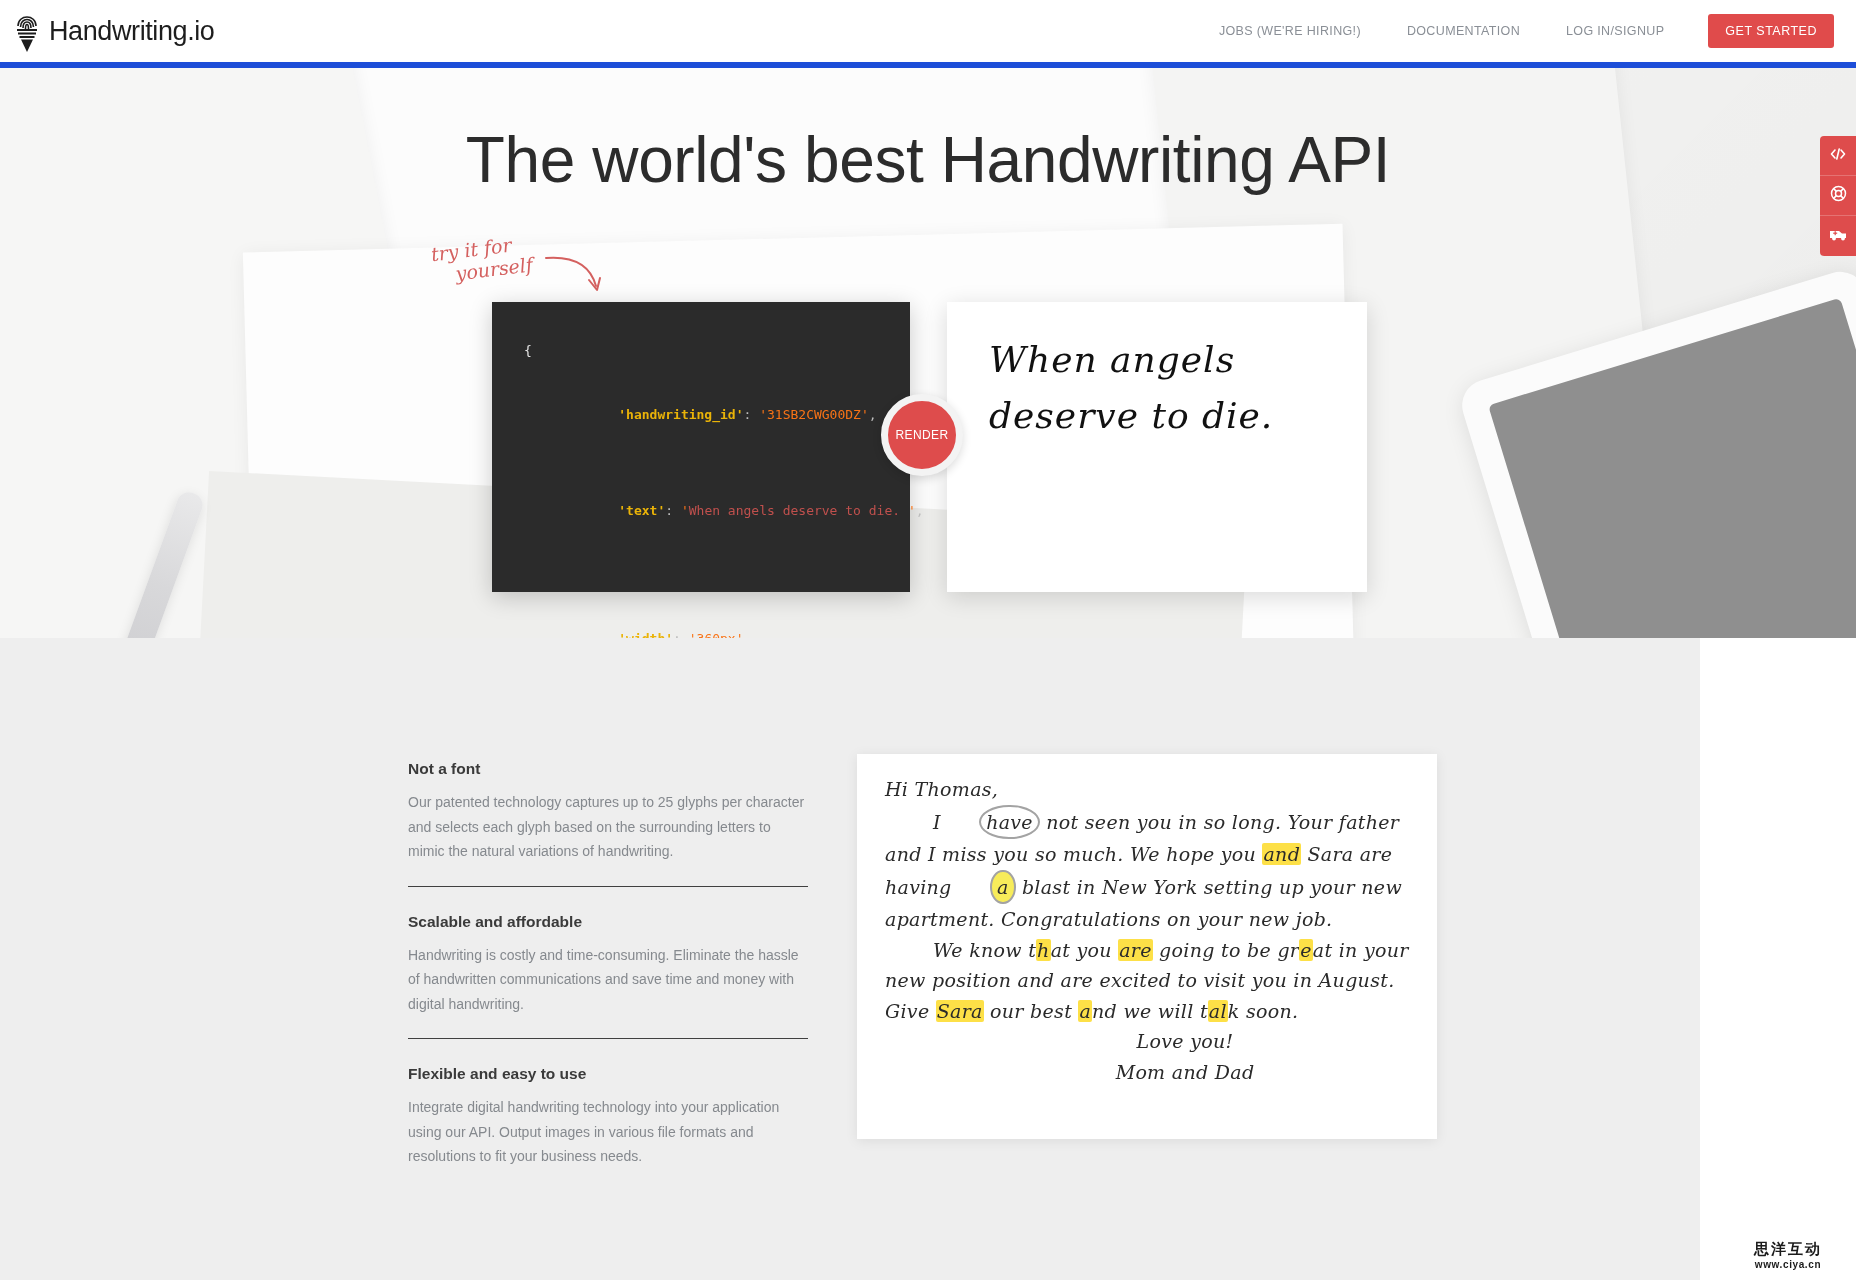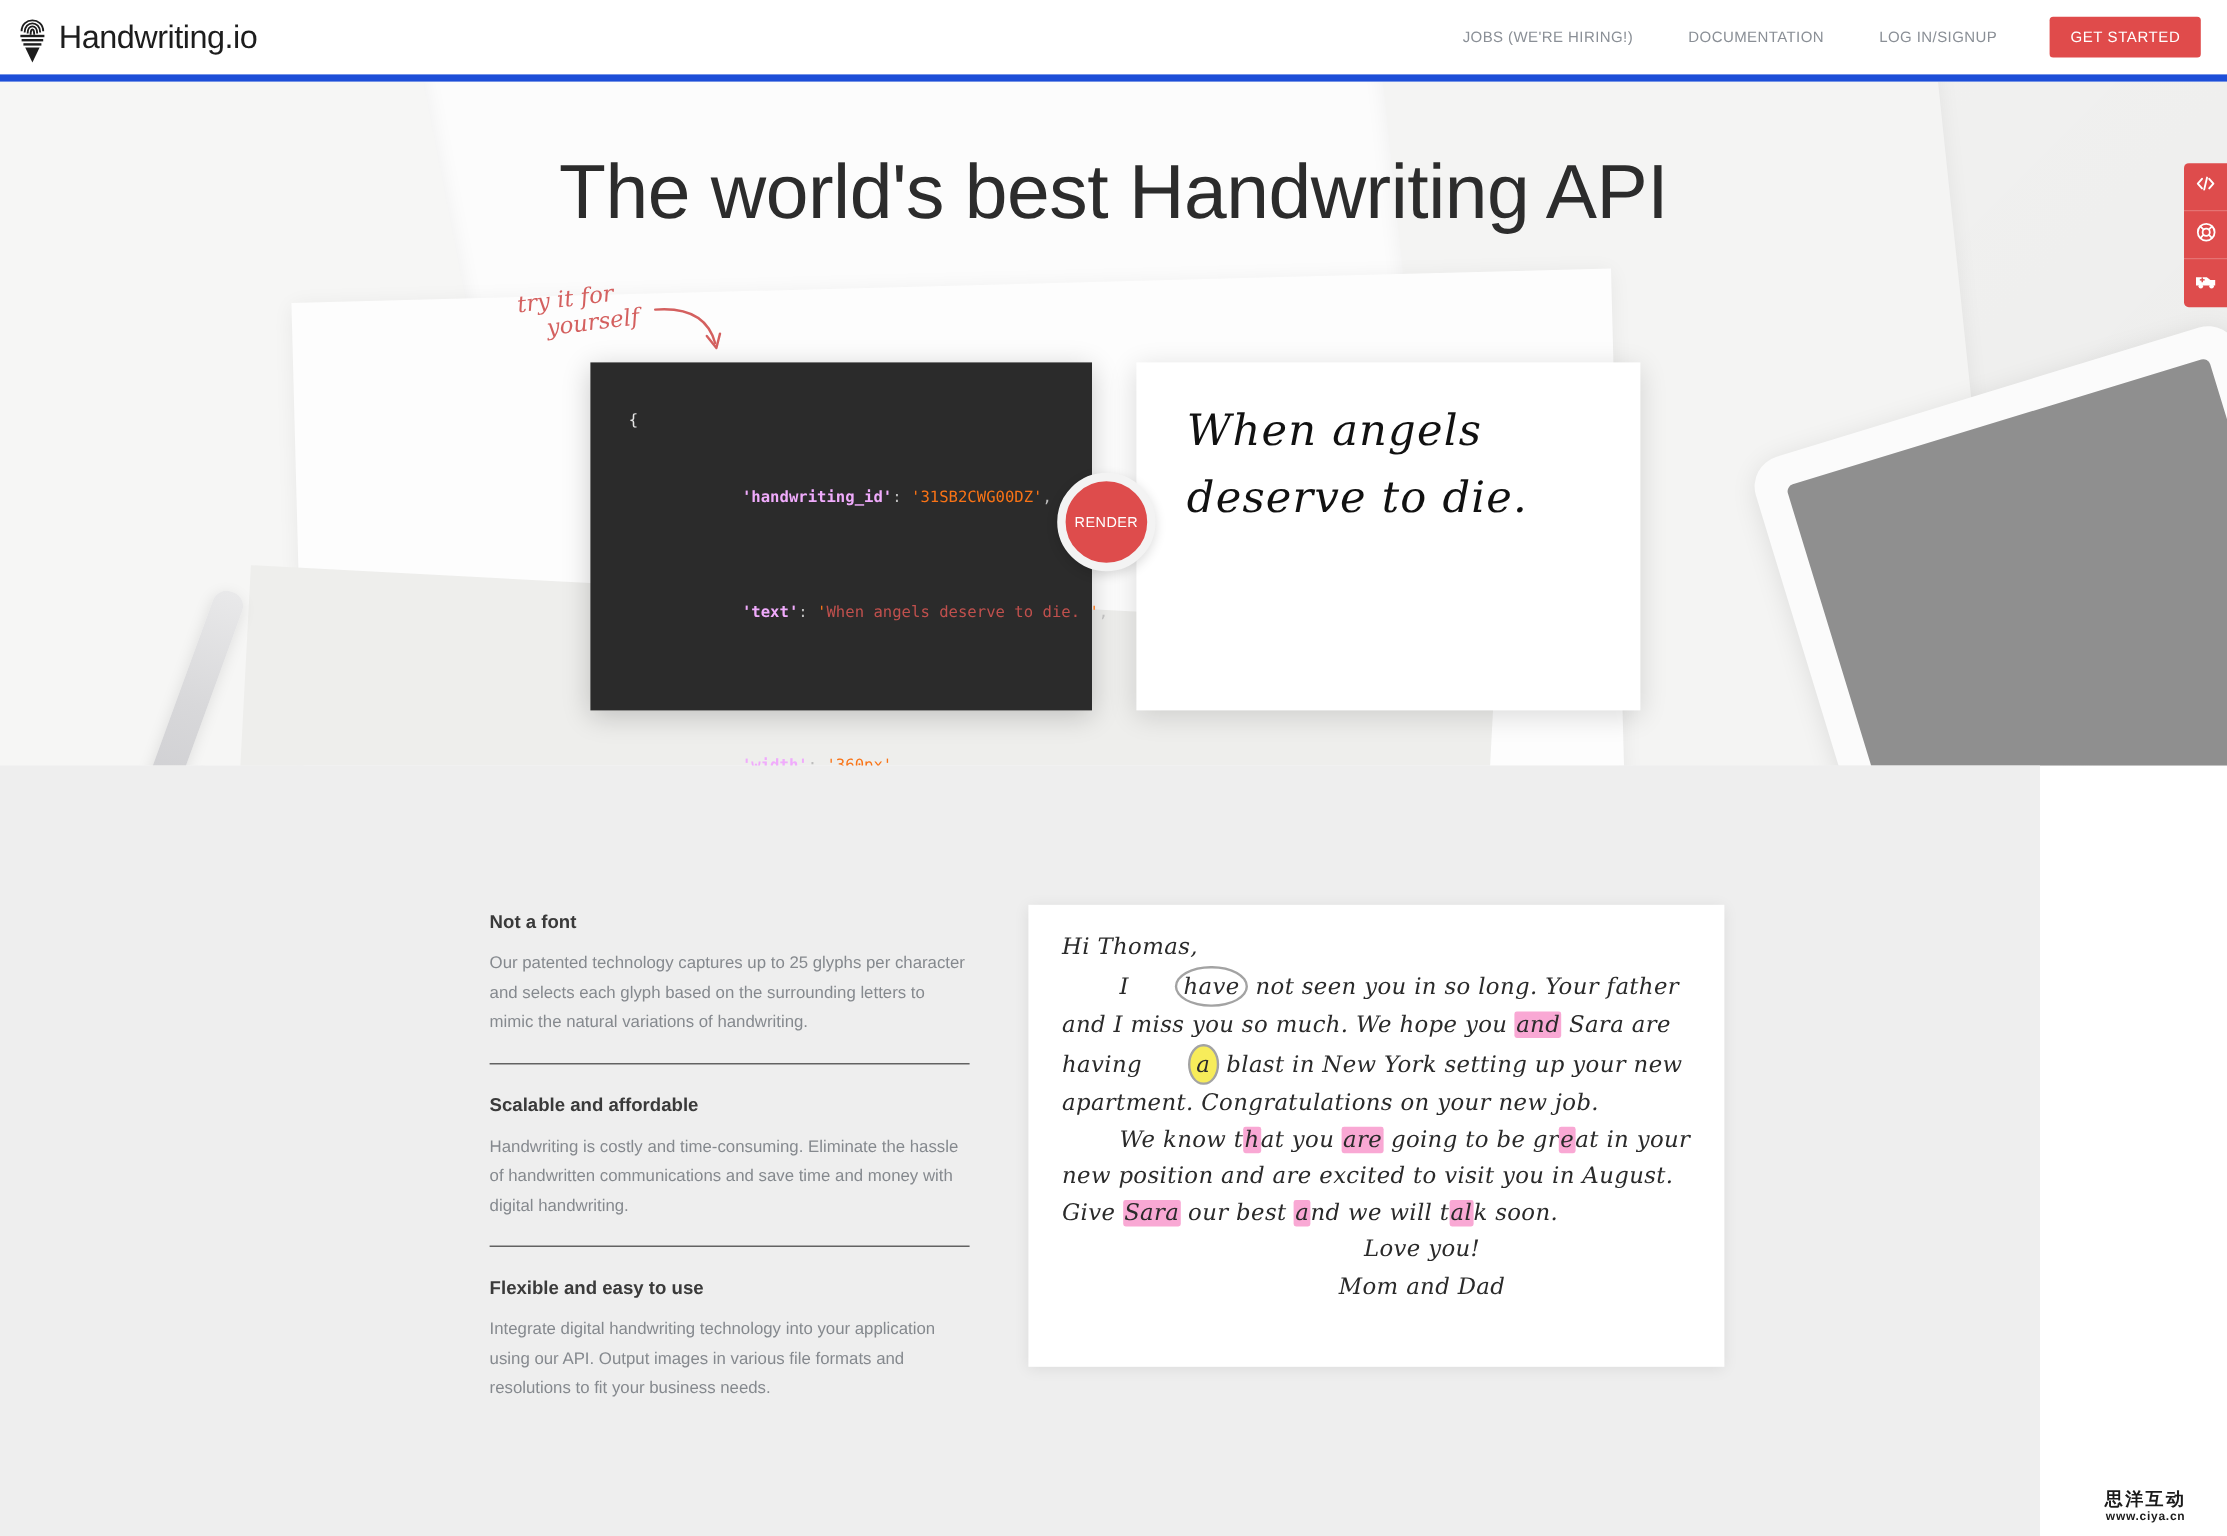--- a/index.html
+++ b/index.html
@@ -91,21 +91,21 @@
   .demo-wrap { position:absolute; left:492px; top:234px; z-index:8; }
   .code-card {
     position:absolute; left:0; top:0; width:418px; height:290px;
     background:#2b2b2b; box-shadow:0 5px 22px rgba(0,0,0,0.20);
     padding:33px 0 0 32px;
     font-family:"DejaVu Sans Mono", monospace; font-size:13px;
     color:#e6e6e6; line-height:32px;
   }
   .code-line { white-space:pre; }
   .ind1 { padding-left:16px; }
-  .tok-key { color:#f0abfc; font-weight:bold; }
+  .tok-key { color:#eab308; font-weight:bold; }
   .tok-str { color:#f97316; }
   .tok-red { color:#c0504d; }
   .tok-punct { color:#bdbdbd; }
   .blank-line { height:32px; }
 
   .render-btn {
     position:absolute; left:389px; top:92px; width:82px; height:82px;
     border-radius:50%; background:#de4c4c; border:7px solid #f3f3f3;
     color:#fff; font-size:12px; letter-spacing:0.4px;
     display:flex; align-items:center; justify-content:center;
@@ -150,21 +150,21 @@
     background:#fff; box-shadow:0 2px 12px rgba(0,0,0,0.08);
     overflow:hidden;
   }
   .letter-body {
     position:absolute; left:28px; top:20px; width:530px;
     font-family:"DejaVu Serif", serif; font-style:italic;
     font-size:19px; line-height:30.5px; color:#2a2a2a; letter-spacing:0.3px;
   }
   .letter-body .indent { display:inline-block; width:48px; }
   .letter-sign { text-align:center; padding-left:70px; }
-  .hl { background:#f9a8d4; border-radius:2px; padding:0 1px;text-align:center; }
+  .hl { background:#fde047; border-radius:2px; padding:0 1px;text-align:center; }
   .circled {
     display:inline-block; border:2px solid #a3a3a3; border-radius:50%;
     padding:0 5px; background:#f7ec5a;margin-left:32px;
   }
   .circled.plain { background:transparent; }
 
   .leader { position:absolute; left:857px; top:640px; width:620px; height:480px; z-index:15; pointer-events:none; }
 
   
   .watermark {

